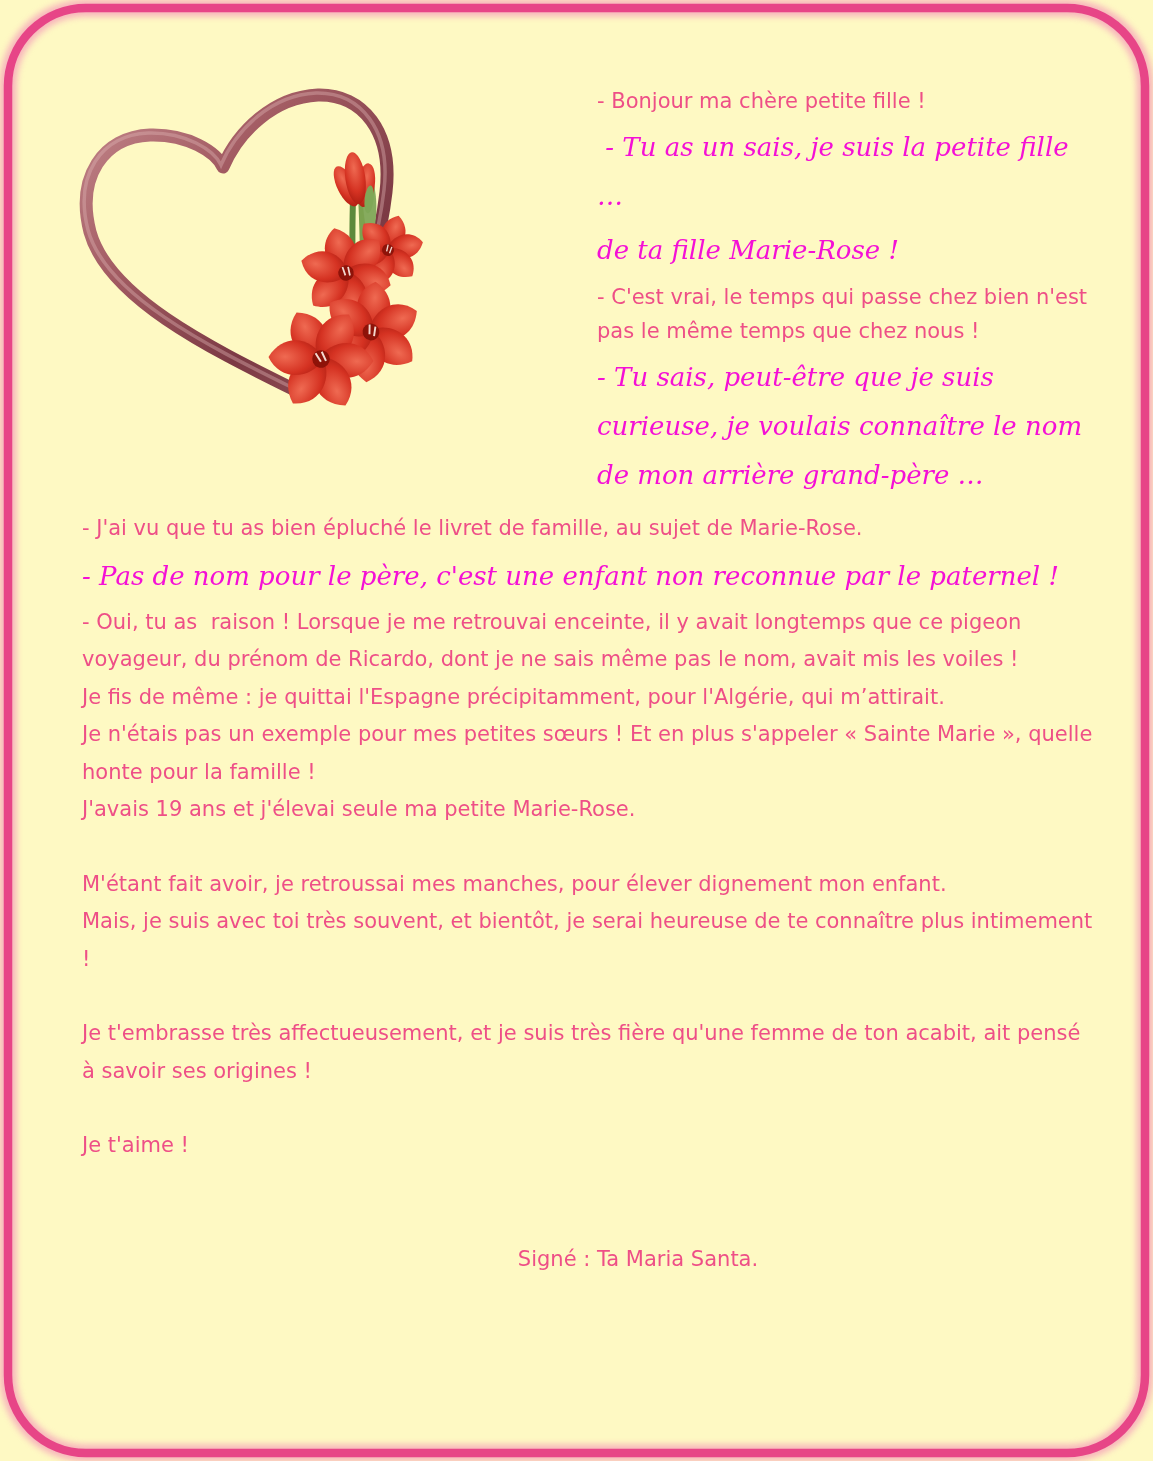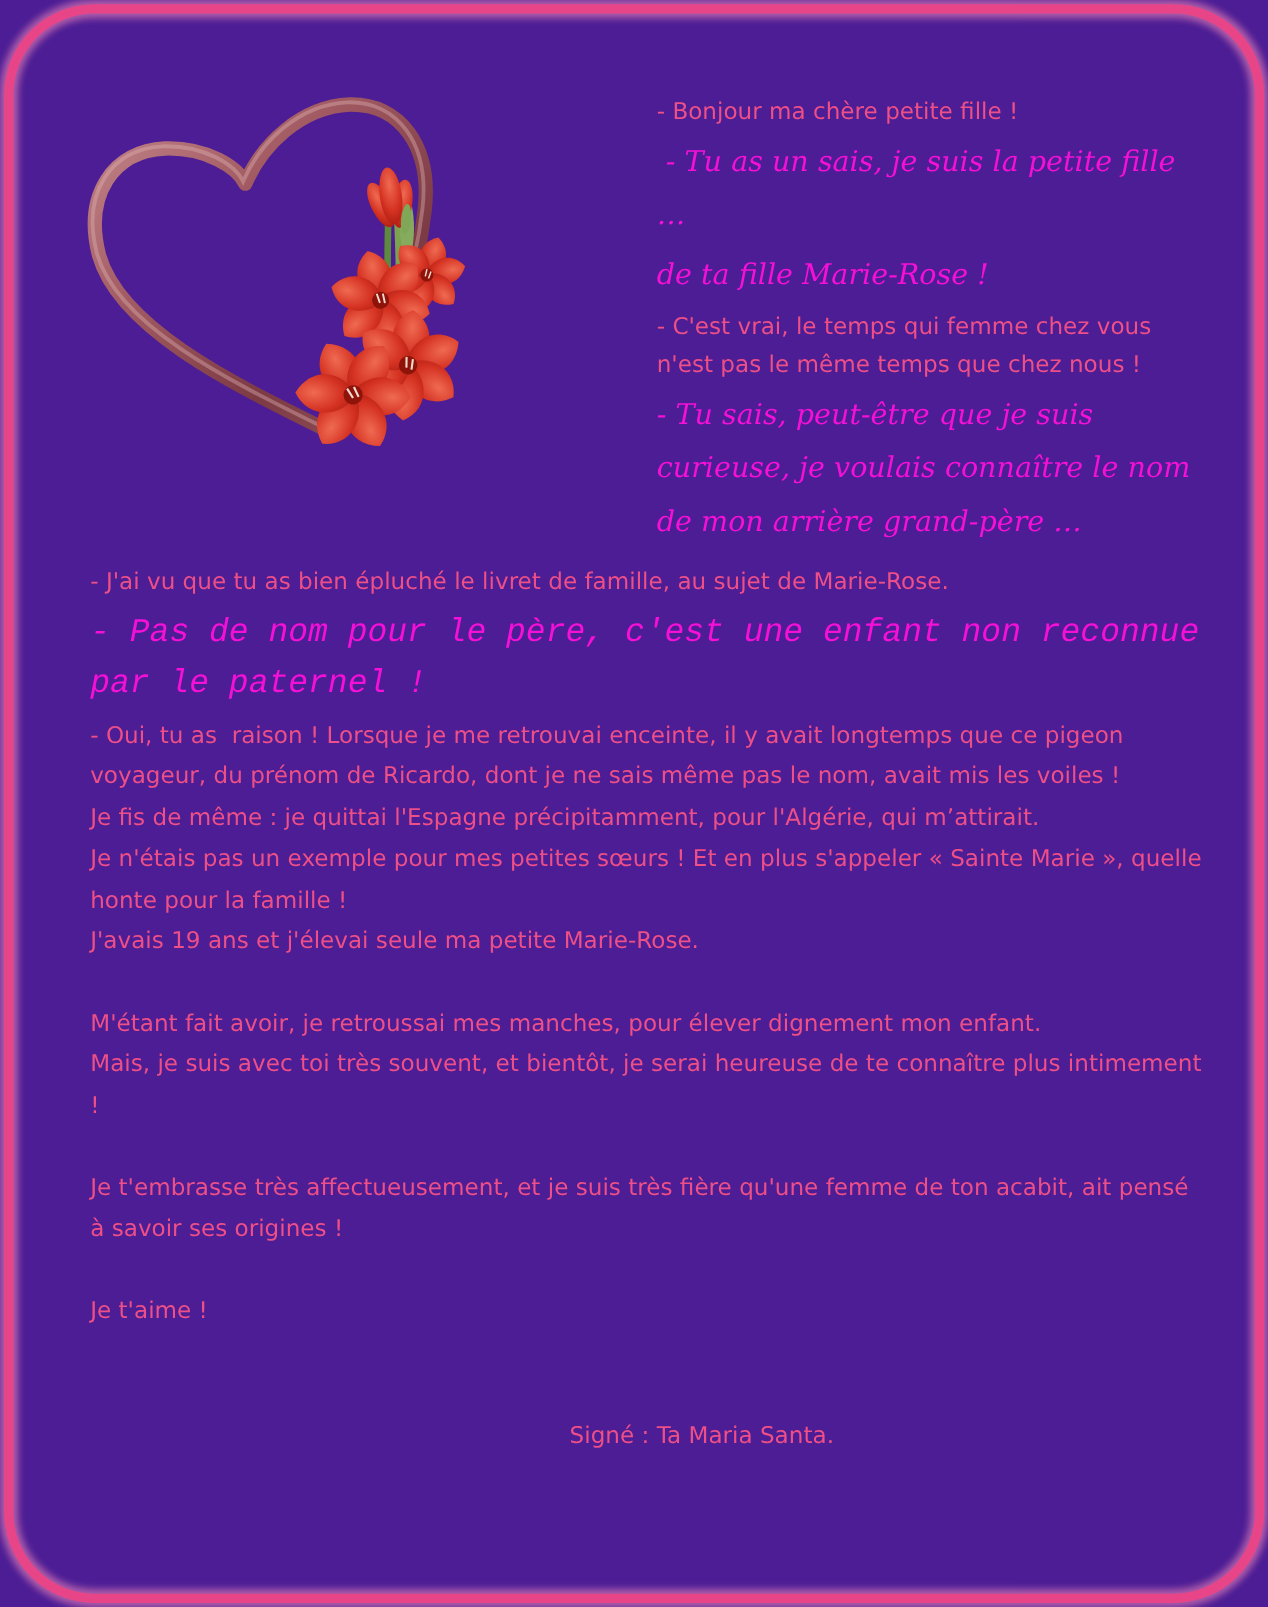--- a/index.html
+++ b/index.html
@@ -1,37 +1,37 @@
 <!DOCTYPE html>
 <html><head>
 <meta charset="utf-8">
 <style>
   html,body{margin:0;padding:0;background:#ffffff;}
   .page{
     position:relative;
     width:1153px;height:1461px;
-    background:#4c1d95;
+    background:#fef9c3;
     overflow:hidden;
     font-family:"DejaVu Sans","Liberation Sans",sans-serif;
   }
   svg.frame{position:absolute;left:0;top:0;}
   .heart-wrap{position:absolute;left:58px;top:72px;width:420px;height:355px;}
 
   .sans{color:#ee4f87;font-family:"DejaVu Sans","Liberation Sans",sans-serif;}
   .script{color:#f410d6;font-family:"DejaVu Serif","Liberation Serif",serif;font-style:italic;}
 
   .dialog{position:absolute;left:597px;top:84px;width:492px;}
   .dialog p{margin:0;white-space:pre-wrap;}
   .dialog .sans{font-size:21px;line-height:34px;}
   .dialog .script{font-size:26px;line-height:49px;margin:5px 0;}
 
   .body-text{position:absolute;left:82px;top:510px;width:1016px;}
   .body-text p{margin:0;white-space:pre-wrap;}
   .body-text .sans{font-size:21px;line-height:37.5px;}
-  .body-text .script{font-size:30px;line-height:46px;margin:5px 0;font-family:Liberation Mono, monospace;}
+  .body-text .script{font-size:26px;line-height:46px;margin:5px 0;}
   .gap{margin-top:37px !important;}
   .gap2{margin-top:76px !important;text-align:center;}
   .indent1{padding-left:38px;}
   .indent2{padding-left:96px;}
 </style>
 </head>
 <body>
 
 <div class="page">
 
@@ -97,21 +97,21 @@
           <ellipse cx="13" cy="8" rx="4.5" ry="14" fill="#7fa757" transform="rotate(14)"></ellipse>
         </g>
       </g>
     </svg>
   </div>
 
   <div class="dialog">
     <p class="sans">- Bonjour ma chère petite fille !</p>
     <p class="script"> - Tu as un sais, je suis la petite fille …</p>
     <p class="script">de ta fille Marie-Rose !</p>
-    <p class="sans">- C'est vrai, le temps qui femme chez vous n'est pas le même temps que chez nous !</p>
+    <p class="sans">- C'est vrai, le temps qui passe chez bien n'est pas le même temps que chez nous !</p>
     <p class="script">- Tu sais, peut-être que je suis curieuse, je voulais connaître le nom de mon arrière grand-père …</p>
   </div>
 
   <div class="body-text">
     <p class="sans">- J'ai vu que tu as bien épluché le livret de famille, au sujet de Marie-Rose.</p>
     <p class="script">- Pas de nom pour le père, c'est une enfant non reconnue par le paternel !</p>
     <p class="sans">- Oui, tu as  raison ! Lorsque je me retrouvai enceinte, il y avait longtemps que ce pigeon voyageur, du prénom de Ricardo, dont je ne sais même pas le nom, avait mis les voiles !</p>
     <p class="sans">Je fis de même : je quittai l'Espagne précipitamment, pour l'Algérie, qui m’attirait.</p>
     <p class="sans">Je n'étais pas un exemple pour mes petites sœurs ! Et en plus s'appeler « Sainte Marie », quelle honte pour la famille !</p>
     <p class="sans">J'avais 19 ans et j'élevai seule ma petite Marie-Rose.</p>

